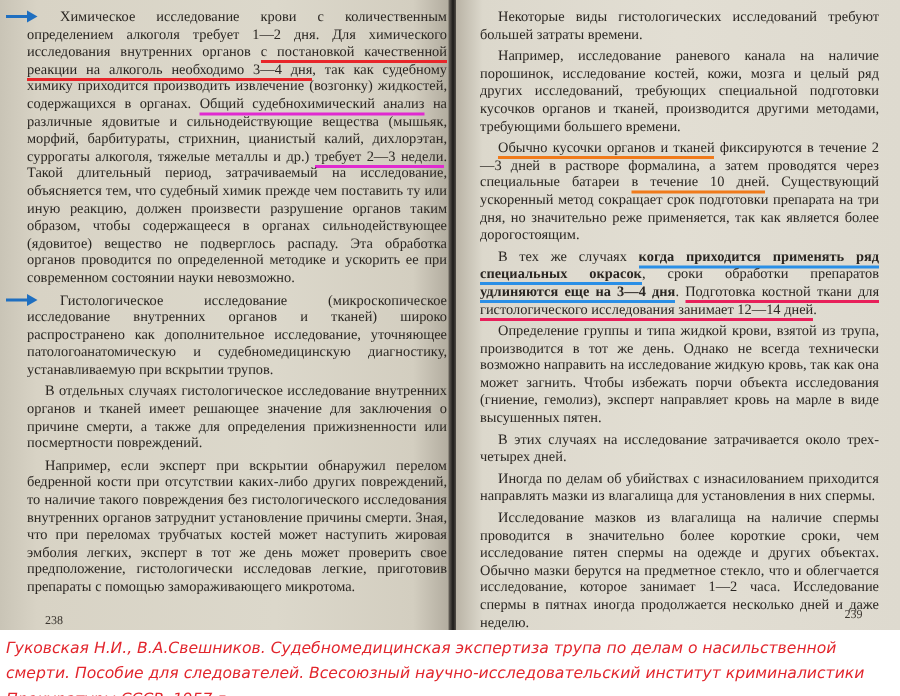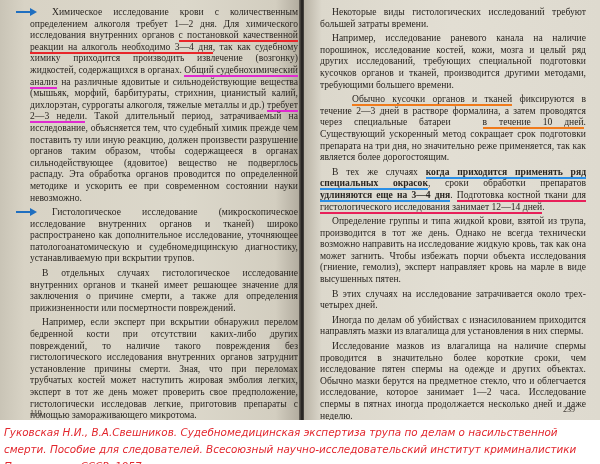--- a/index.html
+++ b/index.html
@@ -1,28 +1,28 @@
 <!DOCTYPE html>
 <html><head>
 <meta charset="utf-8">
 <style>
   html,body{margin:0;padding:0;}
   body{width:600px;height:464px;background:#ffffff;position:relative;overflow:hidden;font-family:"DejaVu Serif",serif;}
   .spread{position:absolute;left:0;top:0;width:600px;height:420px;background:#2b2622;}
   .page{position:absolute;top:0;height:420px;box-sizing:border-box;font-family:"Liberation Serif",serif;font-size:9.6px;line-height:11.6px;color:#2a2622;text-align:justify;overflow:hidden;}
-  .page.left{left:0;width:306px;background:linear-gradient(90deg,#c9c4b6 0%,#d8d3c5 8%,#dcd8cb 60%,#d3cec0 90%,#a9a396 100%);padding:6px 8px 0 30px;}
+  .page.left{left:0;width:306px;background:linear-gradient(90deg,#c9c4b6 0%,#d8d3c5 8%,#dcd8cb 60%,#d3cec0 90%,#a9a396 100%);padding:6px 8px 0 18px;}
   .page.right{left:304px;width:296px;background:linear-gradient(90deg,#b9b3a5 0%,#dcd8cc 6%,#e2ded3 50%,#dedacf 100%);padding:6px 14px 0 16px;}
   .gutter{position:absolute;left:299px;top:0;width:6px;height:420px;background:linear-gradient(90deg,#6b665e,#1c1a18 50%,#6b665e);}
   p{margin:0 0 3px 0;text-indent:12px;}
   .arrow{display:inline-block;width:22px;text-indent:0;position:relative;}
   .arrow svg{position:absolute;left:-14px;top:-8px;}
   .hl{padding-bottom:0;}
   .u-red{border-bottom:2px solid #e8262a;}
   .u-mag{border-bottom:2px solid #e02ad0;}
-  .u-org{border-bottom:2px solid #f07a1a;margin-left:20px;}
+  .u-org{border-bottom:2px solid #f07a1a;}
   .u-blu{border-bottom:2px solid #2a8fe6;font-weight:bold;}
   .u-pink{border-bottom:2px solid #e8205a;}
   .pnum{position:absolute;font-size:8px;color:#3a352f;font-family:"Liberation Serif",serif;}
   .caption{position:absolute;left:4px;top:424px;width:594px;font-family:"DejaVu Sans",sans-serif;font-style:italic;font-size:10.4px;line-height:17px;color:#e2262d;}
 </style>
 </head>
 <body>
 
 <div class="spread">
   <div class="page left" id="left-page">
@@ -41,17 +41,17 @@
   <div class="page right" id="right-page">
       <p><span>Некоторые виды гистологических исследований требуют большей затраты времени.</span></p>
       <p><span>Например, исследование раневого канала на наличие порошинок, исследование костей, кожи, мозга и целый ряд других исследований, требующих специальной подготовки кусочков органов и тканей, производится другими методами, требующими большего времени.</span></p>
       <p><span class="hl u-org">Обычно кусочки органов и тканей</span><span> фиксируются в течение 2—3 дней в растворе формалина, а затем проводятся через специальные батареи </span><span class="hl u-org">в течение 10 дней</span><span>. Существующий ускоренный метод сокращает срок подготовки препарата на три дня, но значительно реже применяется, так как является более дорогостоящим.</span></p>
       <p><span>В тех же случаях </span><span class="hl u-blu">когда приходится применять ряд специальных окрасок</span><span>, сроки обработки препаратов </span><span class="hl u-blu">удлиняются еще на 3—4 дня</span><span>. </span><span class="hl u-pink">Подготовка костной ткани для гистологического исследования занимает 12—14 дней</span><span>.</span></p>
       <p><span>Определение группы и типа жидкой крови, взятой из трупа, производится в тот же день. Однако не всегда технически возможно направить на исследование жидкую кровь, так как она может загнить. Чтобы избежать порчи объекта исследования (гниение, гемолиз), эксперт направляет кровь на марле в виде высушенных пятен.</span></p>
       <p><span>В этих случаях на исследование затрачивается около трех-четырех дней.</span></p>
       <p><span>Иногда по делам об убийствах с изнасилованием приходится направлять мазки из влагалища для установления в них спермы.</span></p>
       <p><span>Исследование мазков из влагалища на наличие спермы проводится в значительно более короткие сроки, чем исследование пятен спермы на одежде и других объектах. Обычно мазки берутся на предметное стекло, что и облегчается исследование, которое занимает 1—2 часа. Исследование спермы в пятнах иногда продолжается несколько дней и даже неделю.</span></p>
     </div>
-  <span class="pnum" style="left:30px;top:409px;">119</span>
+  <span class="pnum" style="left:30px;top:409px;">238</span>
   <span class="pnum" style="left:563px;top:405px;text-align:right;">239</span>
 </div>
 
 <div class="caption">Гуковская Н.И., В.А.Свешников. Судебномедицинская экспертиза трупа по делам о насильственной смерти. Пособие для следователей. Всесоюзный научно-исследовательский институт криминалистики Прокуратуры СССР. 1957 г.</div>
 
 </body></html>

